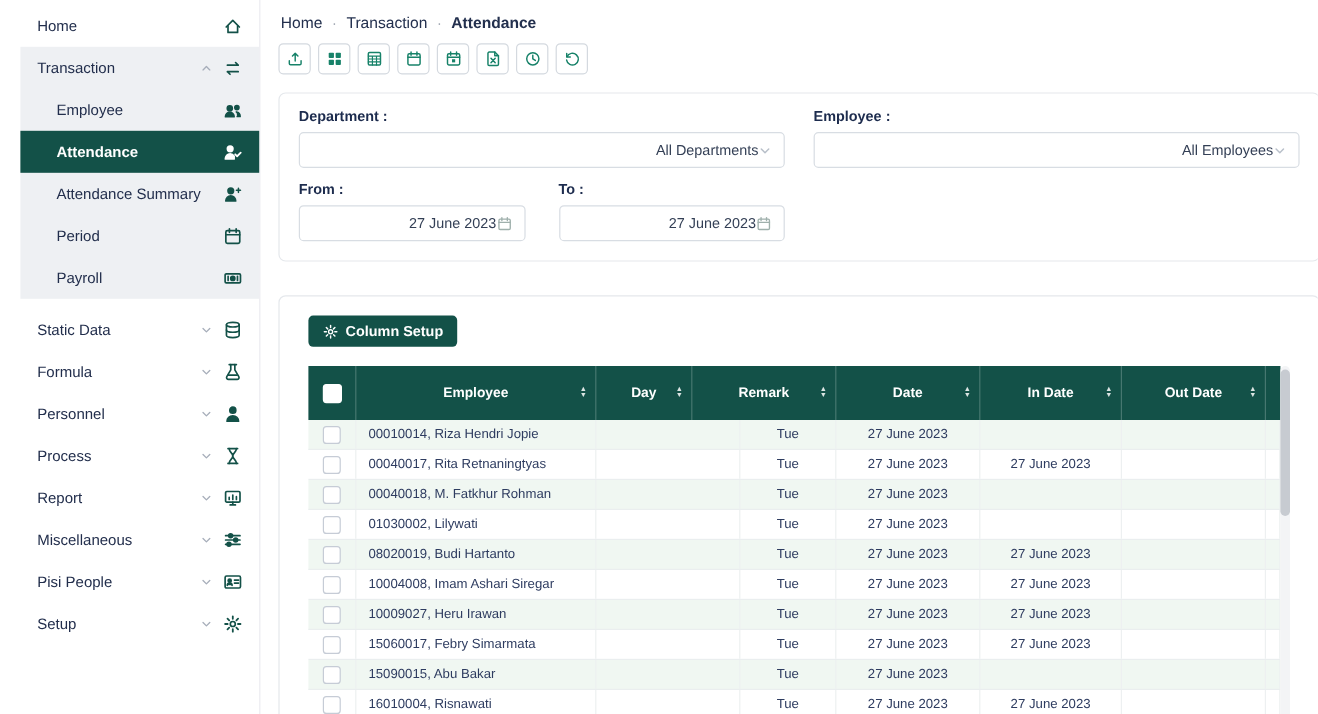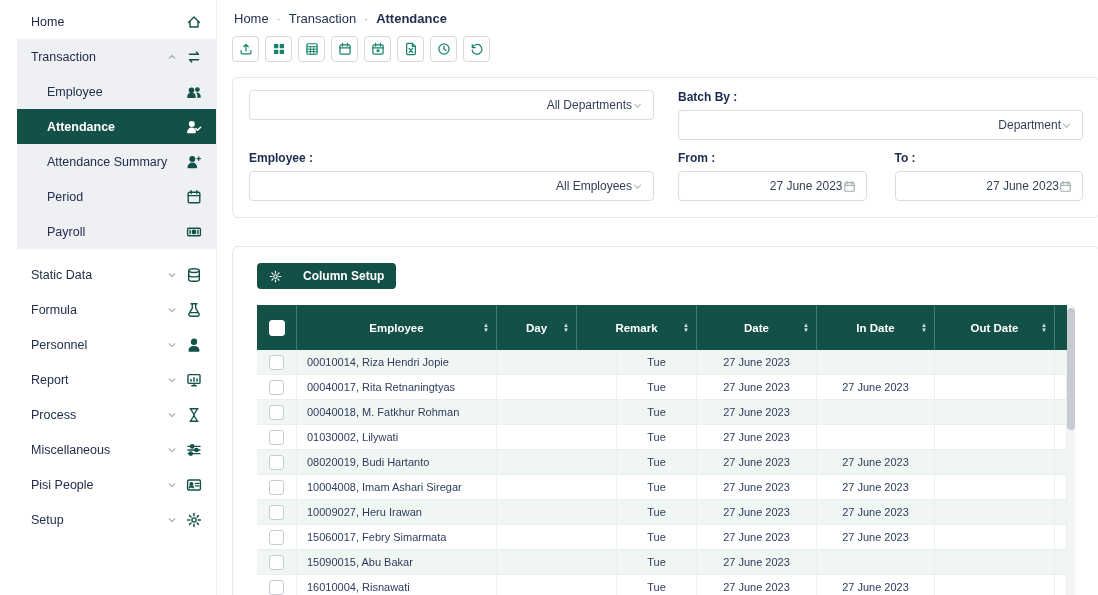--- a/index.html
+++ b/index.html
@@ -38,21 +38,21 @@
   .filter-grid{display:grid;grid-template-columns:1fr 1fr;column-gap:24px;row-gap:11px;}
   .field label{display:block;font-size:12px;font-weight:bold;color:#1d2c4e;margin-bottom:6px;}
   .select{height:30px;border:1px solid #d8dde3;border-radius:4px;display:flex;align-items:center;
     padding:0 10px;font-size:12px;color:#333f55;cursor:pointer;background:#fff;}
   .sel-val{flex:1;white-space:nowrap;overflow:hidden;text-align:right;}
   .sel-chev{width:11px;height:11px;color:#b9c0ca;}
   .cal-ic{width:13px;height:13px;color:#9fb0ac;}
   .field-pair{display:grid;grid-template-columns:1fr 1fr;column-gap:28px;}
 
   .table-panel{padding:16px 24px 0;height:420px;}
-  .col-setup-btn{display:inline-flex;align-items:center;gap:21px;background:#135148;color:#fff;border:none;
+  .col-setup-btn{display:inline-flex;align-items:center;gap:6px;background:#135148;color:#fff;border:none;
     border-radius:4px;height:26px;padding:0 12px;font-size:12px;font-weight:bold;cursor:pointer;
     font-family:inherit;margin-bottom:16px;}
   .col-setup-btn .icon{width:13px;height:13px;}
 
   .grid-wrap{position:relative;width:818px;}
   .grid-header{display:flex;background:#135148;color:#fff;height:45px;width:810px;}
   .hcell{display:flex;align-items:center;justify-content:center;font-size:11.5px;font-weight:bold;
     position:relative;border-right:1px solid rgba(255,255,255,.22);cursor:pointer;}
   .sort{position:absolute;right:7px;top:50%;transform:translateY(-50%);text-align:center;}
   .sort i{display:block;font-style:normal;font-size:6px;line-height:5px;color:rgba(255,255,255,.85);}
@@ -214,48 +214,48 @@
           </span>
           <span class="icon">
             <svg viewBox="0 0 16 16" fill="none" stroke="currentColor" stroke-width="1.4" stroke-linecap="round" stroke-linejoin="round">
               <circle cx="8" cy="4.8" r="2.5" fill="currentColor"></circle>
               <path d="M3.2 14c0-2.7 2.1-4.4 4.8-4.4s4.8 1.7 4.8 4.4z" fill="currentColor"></path>
             </svg>
           </span>
         </span>
       </div>
       <div class="nav-item">
+        <span class="nav-label">Process</span>
+        <span class="nav-right">
+          <span class="icon chev">
+            <svg viewBox="0 0 16 16" fill="none" stroke="currentColor" stroke-width="1.4" stroke-linecap="round" stroke-linejoin="round">
+              <path d="M3.5 6 8 10.5 12.5 6" stroke-width="1.8"></path>
+            </svg>
+          </span>
+          <span class="icon">
+            <svg viewBox="0 0 16 16" fill="none" stroke="currentColor" stroke-width="1.4" stroke-linecap="round" stroke-linejoin="round">
+              <path d="M4 1.8h8M4 14.2h8"></path>
+              <path d="M5 1.8c0 3.1 3 3.5 3 6.2s-3 3.1-3 6.2M11 1.8c0 3.1-3 3.5-3 6.2s3 3.1 3 6.2"></path>
+            </svg>
+          </span>
+        </span>
+      </div>
+      <div class="nav-item">
         <span class="nav-label">Report</span>
         <span class="nav-right">
           <span class="icon chev">
             <svg viewBox="0 0 16 16" fill="none" stroke="currentColor" stroke-width="1.4" stroke-linecap="round" stroke-linejoin="round">
               <path d="M3.5 6 8 10.5 12.5 6" stroke-width="1.8"></path>
             </svg>
           </span>
           <span class="icon">
             <svg viewBox="0 0 16 16" fill="none" stroke="currentColor" stroke-width="1.4" stroke-linecap="round" stroke-linejoin="round">
               <rect x="2" y="2.6" width="12" height="8.8" rx="1"></rect>
               <path d="M5 9.2V7.4M8 9.2V5.6M11 9.2V6.9"></path>
               <path d="M8 11.4v1.8M5.8 13.8h4.4"></path>
-            </svg>
-          </span>
-        </span>
-      </div>
-      <div class="nav-item">
-        <span class="nav-label">Process</span>
-        <span class="nav-right">
-          <span class="icon chev">
-            <svg viewBox="0 0 16 16" fill="none" stroke="currentColor" stroke-width="1.4" stroke-linecap="round" stroke-linejoin="round">
-              <path d="M3.5 6 8 10.5 12.5 6" stroke-width="1.8"></path>
-            </svg>
-          </span>
-          <span class="icon">
-            <svg viewBox="0 0 16 16" fill="none" stroke="currentColor" stroke-width="1.4" stroke-linecap="round" stroke-linejoin="round">
-              <path d="M4 1.8h8M4 14.2h8"></path>
-              <path d="M5 1.8c0 3.1 3 3.5 3 6.2s-3 3.1-3 6.2M11 1.8c0 3.1-3 3.5-3 6.2s3 3.1 3 6.2"></path>
             </svg>
           </span>
         </span>
       </div>
       <div class="nav-item">
         <span class="nav-label">Miscellaneous</span>
         <span class="nav-right">
           <span class="icon chev">
             <svg viewBox="0 0 16 16" fill="none" stroke="currentColor" stroke-width="1.4" stroke-linecap="round" stroke-linejoin="round">
               <path d="M3.5 6 8 10.5 12.5 6" stroke-width="1.8"></path>
@@ -383,33 +383,23 @@
               <path d="M2.6 2.9v3.4H6"></path>
               <path d="M2.9 6.1A5.6 5.6 0 1 1 2.5 9.2"></path>
             </svg>
           </span>
         </button>
       </div>
 
     <section class="panel filter-panel">
       <div class="filter-grid">
         <div class="field">
+          <label>Department :</label>
           <div class="select">
             <span class="sel-val">All Departments</span>
-            <span class="icon sel-chev">
-                <svg viewBox="0 0 16 16" fill="none" stroke="currentColor" stroke-width="1.4" stroke-linecap="round" stroke-linejoin="round">
-                  <path d="M3.5 6 8 10.5 12.5 6" stroke-width="1.8"></path>
-                </svg>
-              </span>
-          </div>
-        </div>
-        <div class="field">
-          <label>Batch By :</label>
-          <div class="select">
-            <span class="sel-val">Department</span>
             <span class="icon sel-chev">
                 <svg viewBox="0 0 16 16" fill="none" stroke="currentColor" stroke-width="1.4" stroke-linecap="round" stroke-linejoin="round">
                   <path d="M3.5 6 8 10.5 12.5 6" stroke-width="1.8"></path>
                 </svg>
               </span>
           </div>
         </div>
         <div class="field">
           <label>Employee :</label>
           <div class="select">

